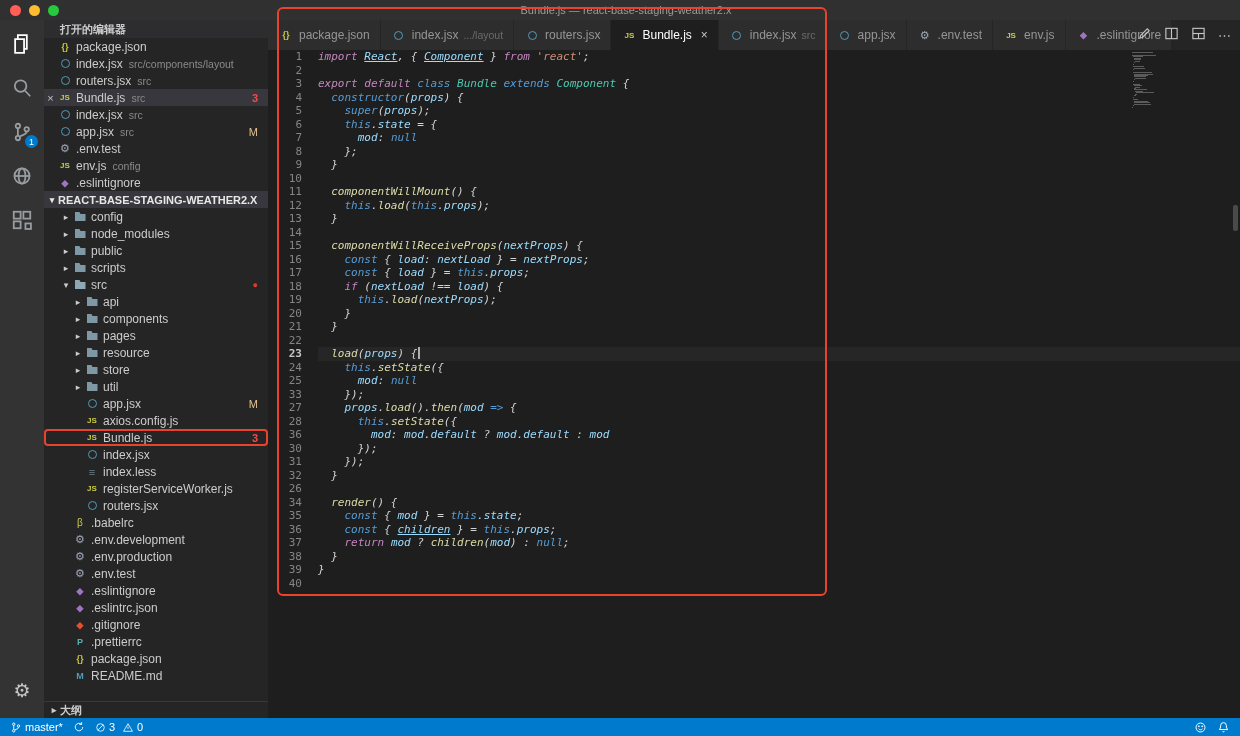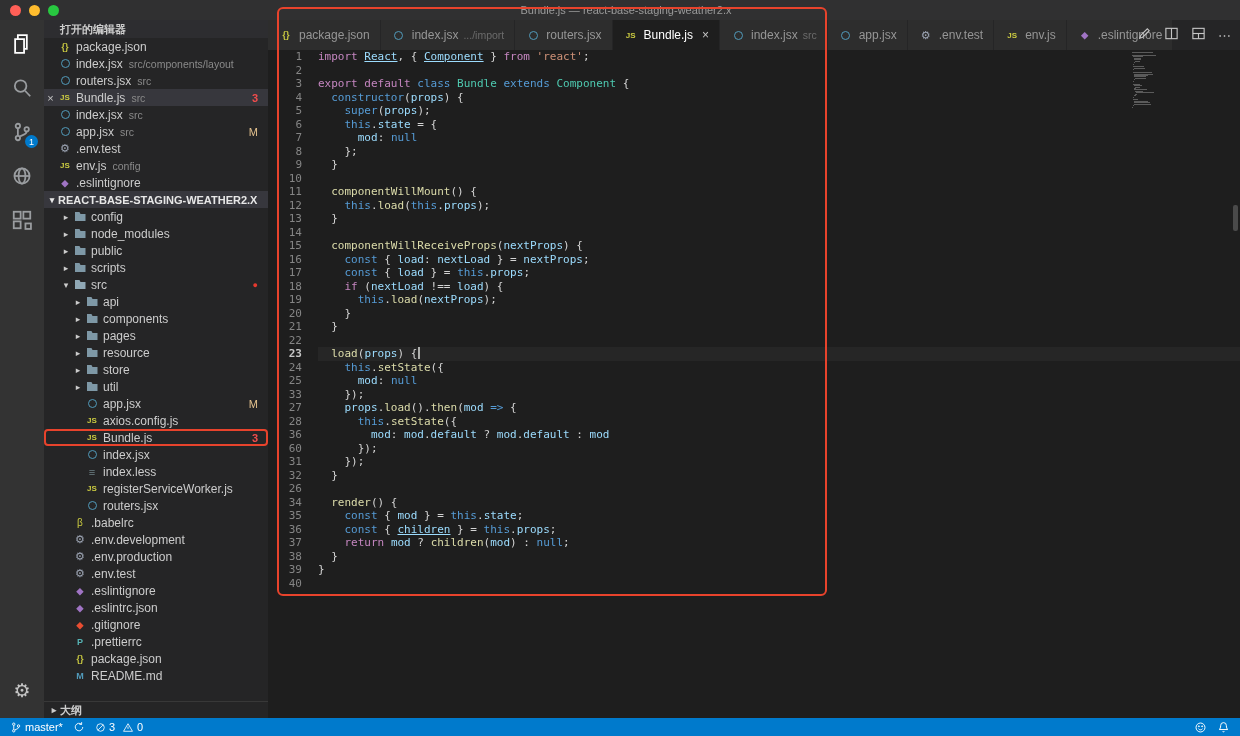--- a/index.html
+++ b/index.html
@@ -69,21 +69,21 @@
   .tab-close { margin-left:4px; color:#c5c5c5; font-size:12px; }
   .editor-actions { position:absolute; right:8px; top:0; height:30px; display:flex; align-items:center; gap:12px; }
   .editor-actions svg { stroke:#c5c5c5; fill:none; stroke-width:1.2; }
   .ea-dots { color:#c5c5c5; font-size:13px; letter-spacing:1px; }
 
   
   .editor-body { flex:1; display:flex; position:relative; font-family:"DejaVu Sans Mono", monospace; font-size:11px; line-height:13.5px; overflow:hidden; }
   .gutter { width:46px; flex:none; text-align:right; padding-right:12px; color:#858585; }
   .gutter .ln { height:13.5px; }
   .gutter .ln.act { color:#c6c6c6;font-weight:bold; }
-  .code { flex:1; white-space:pre; color:#d4d4d4; padding-left:4px; }
+  .code { flex:1; white-space:pre; color:#d4d4d4; padding-left:4px;font-style:italic; }
   .cline { height:13.5px; }
   .cline.cur { background:rgba(255,255,255,0.04); }
   .tk-k{color:#c586c0} .tk-b{color:#569cd6} .tk-t{color:#4ec9b0} .tk-f{color:#dcdcaa}
   .tk-v{color:#9cdcfe} .tk-vu{color:#9cdcfe;text-decoration:underline} .tk-s{color:#ce9178} .tk-p{color:#d4d4d4}
   .cursor { display:inline-block; width:1.5px; height:12px; background:#aeafad; vertical-align:-2px; margin-left:1px; }
 
   .minimap { position:absolute; right:62px; top:2px; width:46px; }
   .mm { height:1px; margin-bottom:0.45px; background:rgba(205,205,205,0.35); }
 
   .win-scroll { position:absolute; right:2px; top:205px; width:5px; height:26px; background:#4a4a4a; border-radius:2px; }
@@ -373,21 +373,21 @@
     <div class="editor-group">
       <div class="tabs">
         <div class="tabs-strip">
             <div class="tab">
               <span class="ic ic-json">{}</span>
               <span class="label">package.json</span>
             </div>
             <div class="tab">
               <span class="ic ic-react"></span>
               <span class="label">index.jsx</span>
-              <span class="detail">.../import</span>
+              <span class="detail">.../layout</span>
             </div>
             <div class="tab">
               <span class="ic ic-react"></span>
               <span class="label">routers.jsx</span>
             </div>
             <div class="tab active">
               <span class="ic ic-js">JS</span>
               <span class="label">Bundle.js</span>
               <span class="tab-close">×</span>
             </div>
@@ -453,21 +453,21 @@
             <div class="ln">20</div>
             <div class="ln">21</div>
             <div class="ln">22</div>
             <div class="ln act">23</div>
             <div class="ln">24</div>
             <div class="ln">25</div>
             <div class="ln">33</div>
             <div class="ln">27</div>
             <div class="ln">28</div>
             <div class="ln">36</div>
-            <div class="ln">60</div>
+            <div class="ln">30</div>
             <div class="ln">31</div>
             <div class="ln">32</div>
             <div class="ln">26</div>
             <div class="ln">34</div>
             <div class="ln">35</div>
             <div class="ln">36</div>
             <div class="ln">37</div>
             <div class="ln">38</div>
             <div class="ln">39</div>
             <div class="ln">40</div>

